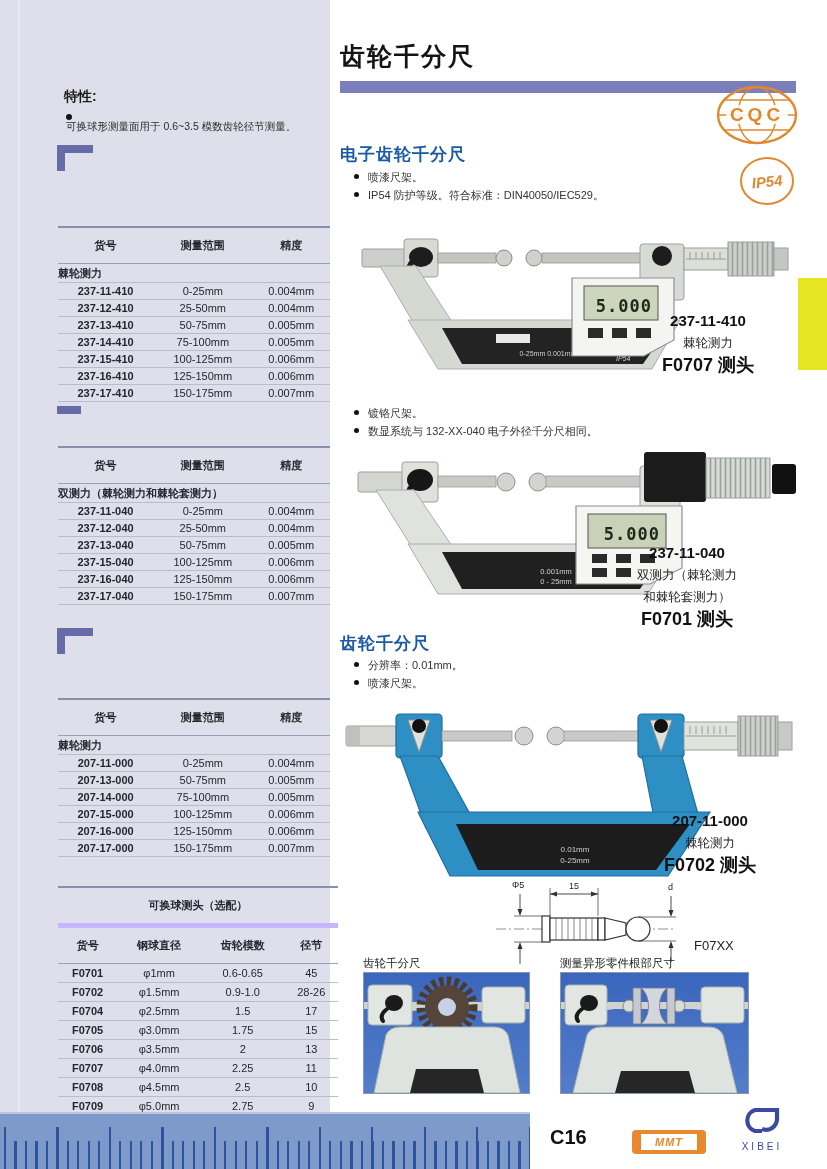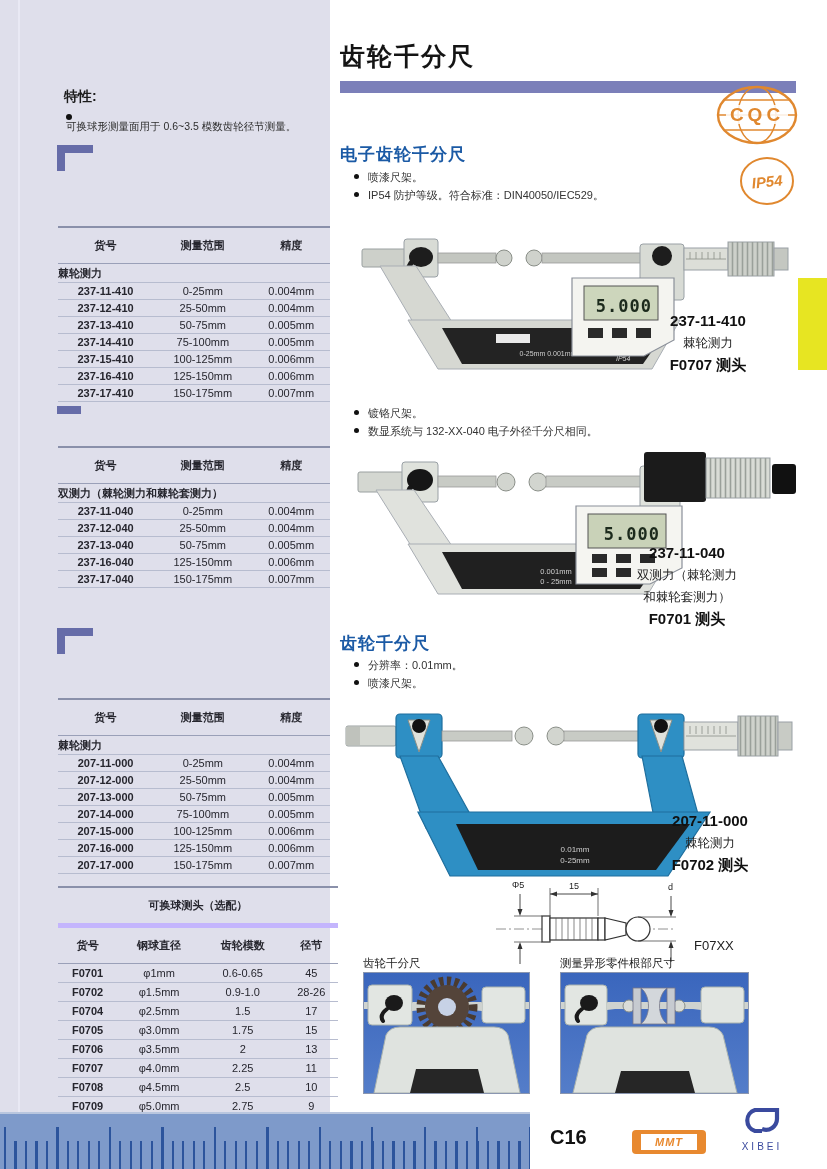--- a/index.html
+++ b/index.html
@@ -30,21 +30,21 @@
   .spec th{font-weight:bold;text-align:center;padding:10px 0;border-bottom:1px solid #9aa0b8;}
   .spec td{text-align:center;padding:1.5px 0;border-bottom:1px solid #b7bccf;height:13px;}
   .spec td:first-child{font-weight:bold;}
   .spec .sub td{text-align:left;font-weight:bold;}
   .t4 td{padding:2.5px 0;}
   .t4 .ttl th{border-bottom:5px solid #c4b5fd;}
   
   .plabel{text-align:center;line-height:22px;}
   .plabel .model{font-size:15px;font-weight:bold;color:#111;}
   .plabel .sub1{font-size:12.5px;color:#222;}
-  .plabel .sub2{font-size:15px;font-weight:bold;color:#111;}
+  .plabel .sub2{font-size:18px;font-weight:bold;color:#111;}
   
   .yellow-tab{left:798px;top:278px;width:29px;height:92px;background:#e7e522;}
   
   .photo-cap{font-size:11.5px;color:#222;}
   .photo{border:1px solid #8a96b0;overflow:hidden;}
   
   .ruler{left:0;top:1112px;width:530px;height:57px;background:#7e9aca;border-top:2px solid #b9c6de;}
   .ticks-small{position:absolute;bottom:0;left:4px;right:0;height:30px;
     background:repeating-linear-gradient(90deg,#2c549c 0 2px,transparent 2px 10.5px);}
   .ticks-tall{position:absolute;bottom:0;left:4px;right:0;height:44px;
@@ -275,20 +275,25 @@
           <td>237-12-040</td>
           <td>25-50mm</td>
           <td>0.004mm</td>
         </tr>
         <tr>
           <td>237-13-040</td>
           <td>50-75mm</td>
           <td>0.005mm</td>
         </tr>
         <tr>
+          <td>237-15-040</td>
+          <td>100-125mm</td>
+          <td>0.006mm</td>
+        </tr>
+        <tr>
           <td>237-16-040</td>
           <td>125-150mm</td>
           <td>0.006mm</td>
         </tr>
         <tr>
           <td>237-17-040</td>
           <td>150-175mm</td>
           <td>0.007mm</td>
         </tr>
       </tbody>
@@ -350,25 +355,20 @@
       </thead>
     <tbody>
         <tr class="sub">
           <td colspan="3">棘轮测力</td>
         </tr>
       </tbody>
     <tbody>
         <tr>
           <td>207-11-000</td>
           <td>0-25mm</td>
-          <td>0.004mm</td>
-        </tr>
-        <tr>
-          <td>207-12-000</td>
-          <td>25-50mm</td>
           <td>0.004mm</td>
         </tr>
         <tr>
           <td>207-13-000</td>
           <td>50-75mm</td>
           <td>0.005mm</td>
         </tr>
         <tr>
           <td>207-14-000</td>
           <td>75-100mm</td>

